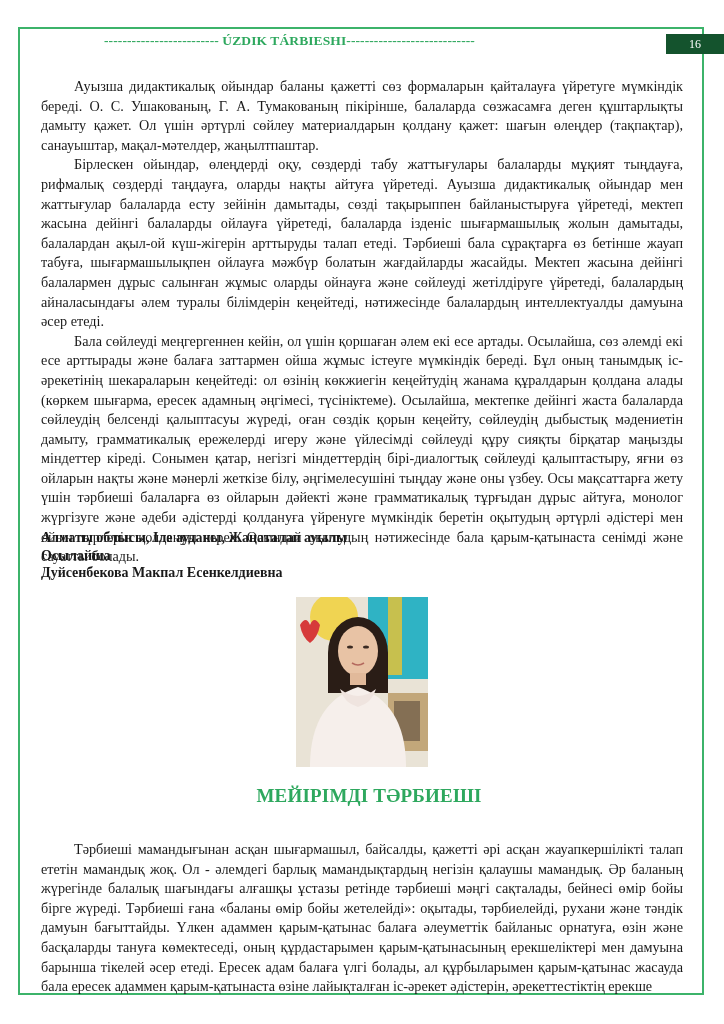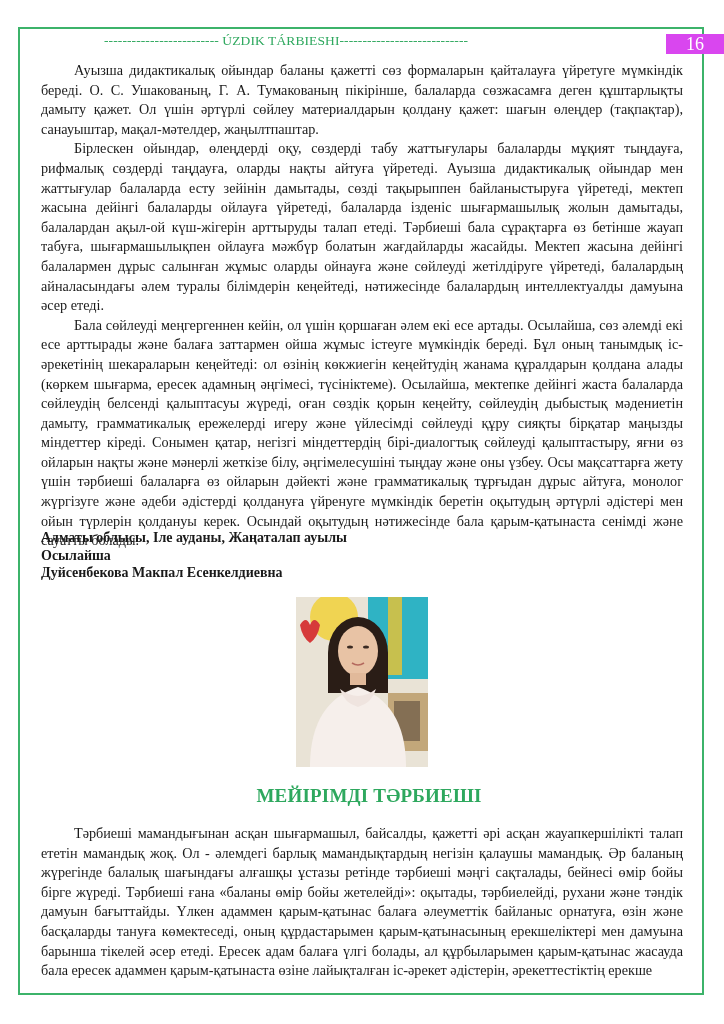--- a/index.html
+++ b/index.html
@@ -26,41 +26,43 @@
     }
     .running-header {
       position: absolute;
       left: 104px;
       top: 33px;
       font-family: "Liberation Serif", serif;
       font-size: 13.5px;
       color: #2ea85e;
       letter-spacing: 0.1px;
       white-space: nowrap;
+      font-weight: bold;
     }
     .page-number {
       position: absolute;
       left: 666px;
       top: 34px;
       width: 58px;
       height: 20px;
-      background: #d946ef;
+      background: #14532d;
       color: #ffffff;
       font-family: "Liberation Serif", serif;
-      font-size: 18px;
+      font-size: 12px;
       line-height: 20px;
       text-align: center;
     }
     .body-text {
       position: absolute;
       left: 41px;
       width: 642px;
       font-size: 14.2px;
       line-height: 19.6px;
       text-align: justify;
+      margin-top: 16px;
     }
     .body-text p {
       margin: 0;
       text-indent: 33px;
     }
     .section-a { top: 61px; }
     .author-block {
       position: absolute;
       left: 41px;
       width: 642px;

